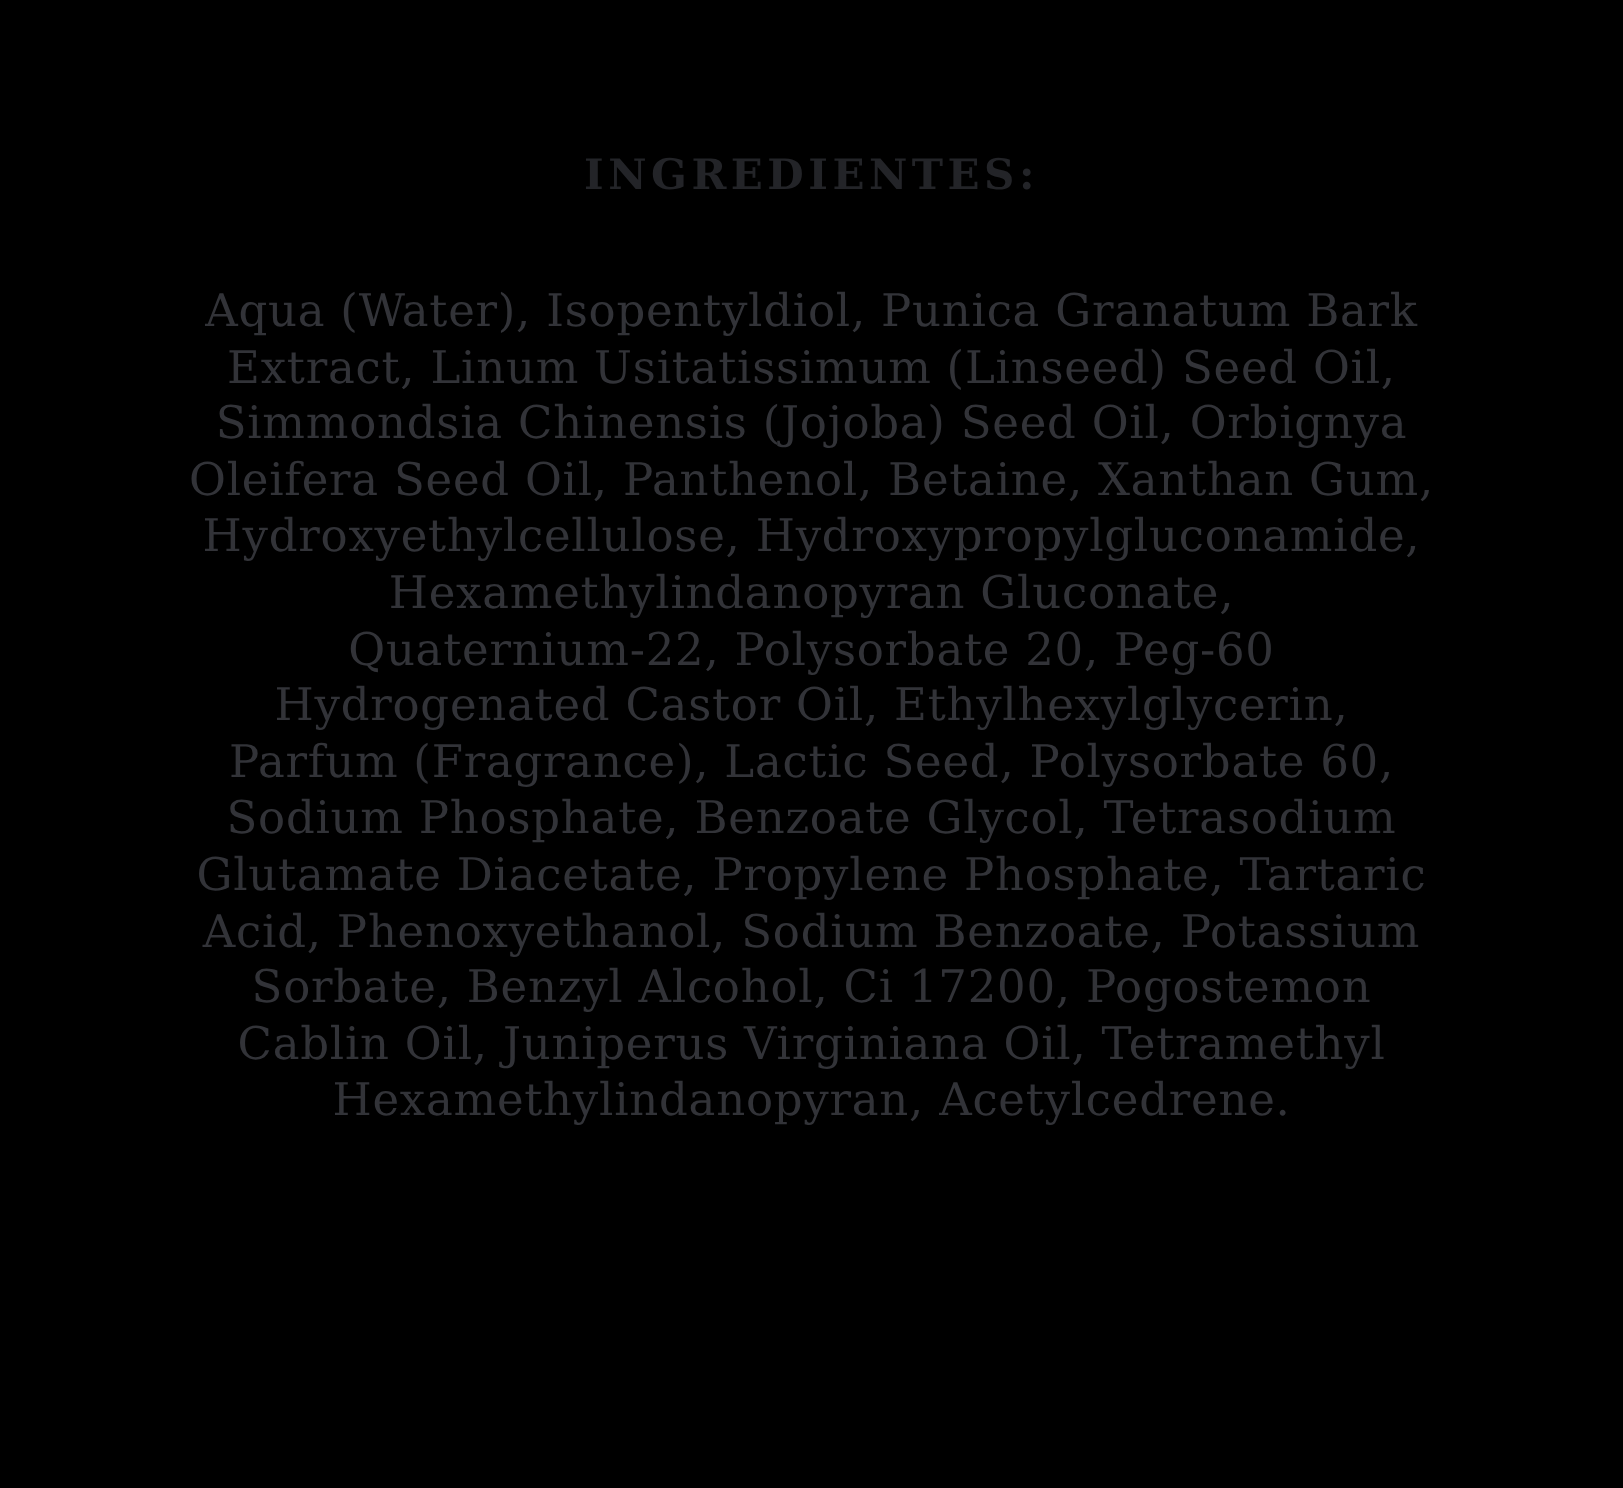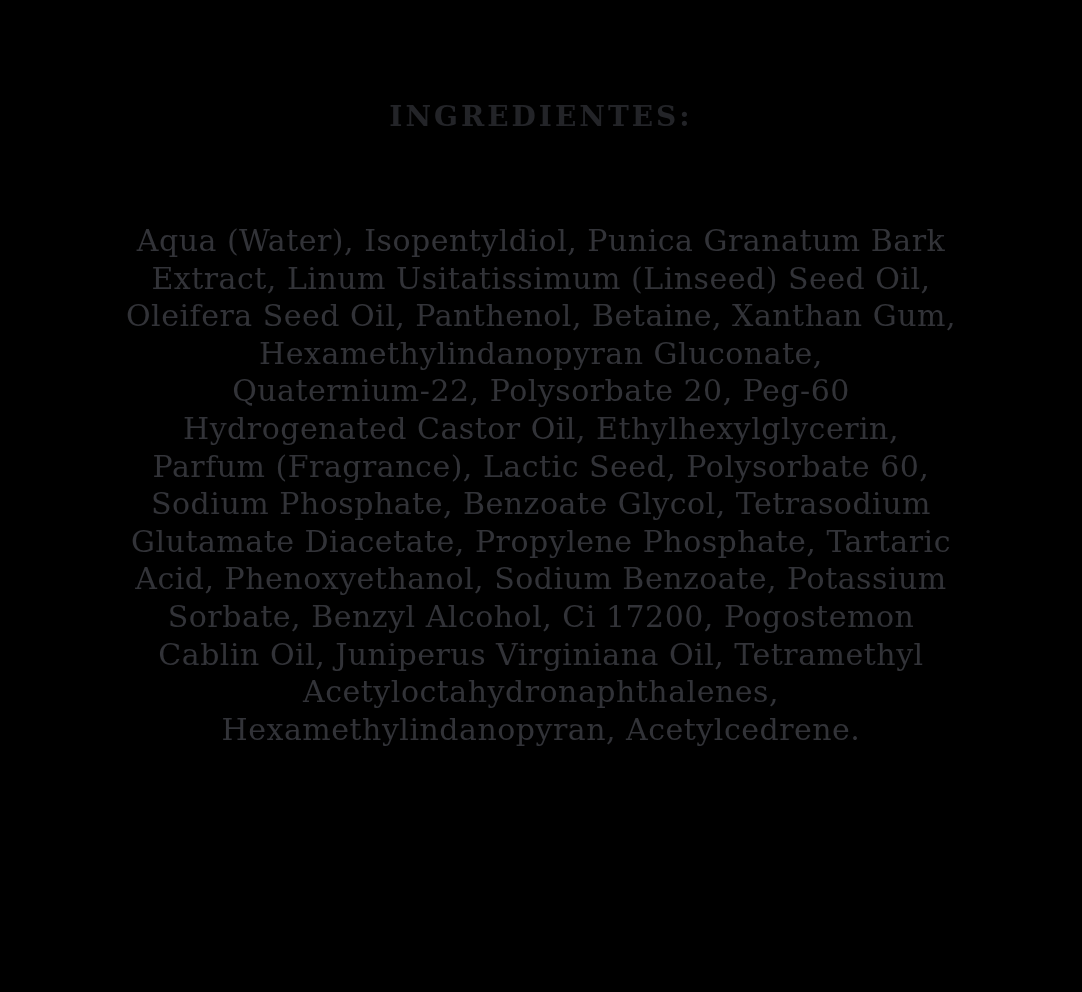--- a/index.html
+++ b/index.html
@@ -24,47 +24,48 @@
   }
   .label-title {
     font-size: 28px;
     font-weight: bold;
     letter-spacing: 3px;
     color: #232428;
     text-align: center;
     line-height: 34px;
   }
   .ingredients {
-    margin-top: 88px;
+    margin-top: 55px;
     width: 940px;
     text-align: center;
     font-size: 30px;
     line-height: 37.6px;
     color: #323338;
     letter-spacing: 0.5px;
   }
   .ingredients > div {
     white-space: nowrap;
   }
 </style>
 </head>
 <body>
 
 <div class="label-wrap">
   <div class="label-title">INGREDIENTES:</div>
 
   <div class="ingredients" id="ingredients-paragraph">
       <div>Aqua (Water), Isopentyldiol, Punica Granatum Bark</div>
       <div>Extract, Linum Usitatissimum (Linseed) Seed Oil,</div>
+      <div>Simmondsia Chinensis (Jojoba) Seed Oil, Orbignya</div>
       <div>Oleifera Seed Oil, Panthenol, Betaine, Xanthan Gum,</div>
+      <div>Hydroxyethylcellulose, Hydroxypropylgluconamide,</div>
       <div>Hexamethylindanopyran Gluconate,</div>
       <div>Quaternium-22, Polysorbate 20, Peg-60</div>
       <div>Hydrogenated Castor Oil, Ethylhexylglycerin,</div>
       <div>Parfum (Fragrance), Lactic Seed, Polysorbate 60,</div>
       <div>Sodium Phosphate, Benzoate Glycol, Tetrasodium</div>
       <div>Glutamate Diacetate, Propylene Phosphate, Tartaric</div>
       <div>Acid, Phenoxyethanol, Sodium Benzoate, Potassium</div>
       <div>Sorbate, Benzyl Alcohol, Ci 17200, Pogostemon</div>
       <div>Cablin Oil, Juniperus Virginiana Oil, Tetramethyl</div>
-      <div>Acetyloctahydronaphthalenes,</div>
       <div>Hexamethylindanopyran, Acetylcedrene.</div>
     </div>
 </div>
 
 </body></html>

